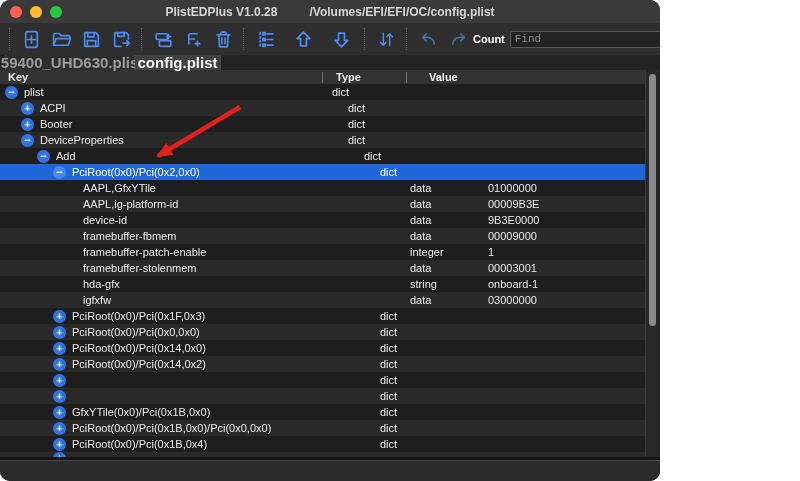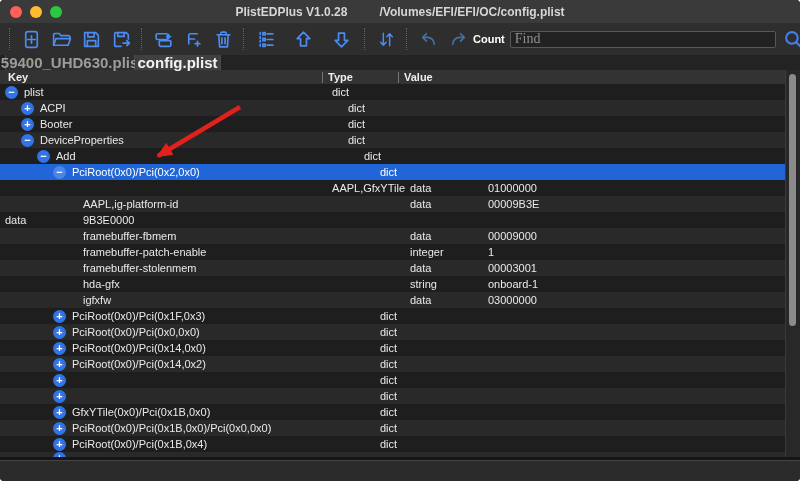--- a/index.html
+++ b/index.html
@@ -1,52 +1,52 @@
 <!DOCTYPE html>
 <html><head>
 <meta charset="utf-8">
 <style>
   html,body{margin:0;padding:0;background:#ffffff;font-family:"Liberation Sans",sans-serif;}
-  .window{position:relative;width:800px;height:481px;border-radius:4px;overflow:hidden;
+  .window{position:relative;width:660px;height:481px;border-radius:10px;overflow:hidden;
           background:#1e1e1e;color:#e8e8e8;}
   
   .titlebar{position:relative;height:23px;background:#3a3a3a;display:flex;align-items:center;}
   .lights{display:flex;gap:8px;padding-left:10px;z-index:2;}
   .light{width:12px;height:12px;border-radius:50%;}
   .light.red{background:#ff5f57;}
   .light.yellow{background:#febc2e;}
   .light.green{background:#28c840;}
   .title-wrap{position:absolute;left:0;right:0;top:0;height:23px;display:flex;justify-content:center;
               align-items:center;gap:32px;font-size:12px;font-weight:bold;color:#d6d6d6;}
   
   .toolbar{height:32px;background:#2e2e2e;display:flex;align-items:center;padding:0 8px 0 4px;}
   .tbtn{width:30px;height:26px;display:flex;align-items:center;justify-content:center;flex:none;}
   .tbtn svg{width:21px;height:21px;stroke:#4a8cf2;fill:none;stroke-width:1.6;
             stroke-linecap:round;stroke-linejoin:round;}
   .tbtn.muted svg{stroke:#44719f;}
   .tsep{width:1px;height:22px;border-left:1px dotted #636363;margin:0 5px;flex:none;}
   .count-label{margin-left:auto;font-size:11px;font-weight:bold;color:#fff;flex:none;}
   .find-input{width:256px;height:15px;margin-left:5px;background:#222222;border:1px solid #55585c;
-              border-radius:2px;color:#e8e8e8;font-size:14px;padding:0 4px;outline:none;flex:none;
-              font-family:Liberation Serif, serif;}
+              border-radius:2px;color:#e8e8e8;font-size:11px;padding:0 4px;outline:none;flex:none;
+              font-family:Liberation Mono, monospace;}
   .find-input::placeholder{color:#8f8f8f;}
   .search-btn{margin-left:6px;flex:none;width:24px;height:24px;display:flex;align-items:center;justify-content:center;}
   .search-btn svg{width:21px;height:21px;stroke:#3f7ff0;fill:none;stroke-width:2;stroke-linecap:round;}
   
   .tabbar{height:15px;background:#232323;display:flex;align-items:stretch;}
   .tab{display:flex;align-items:center;justify-content:center;font-size:15px;font-weight:bold;
        border-right:1px solid #4a4a4a;}
   .tab.inactive{width:128px;background:#2d2d2d;color:#9c9c9c;border-left:1px solid #4a4a4a;margin-left:5px;}
   .tab.active{width:85px;background:#404040;color:#f2f2f2;}
   
   .thead{height:14px;background:#333333;display:flex;align-items:center;font-size:11px;
          font-weight:bold;color:#efefef;}
   .hcell.key{flex:0 0 314px;padding-left:8px;}
-  .hcell.type{flex:0 0 70px;padding-left:5px;border-left:1px solid #757575;height:11px;line-height:11px;}
-  .hcell.value{flex:1;padding-left:5px;border-left:1px solid #757575;height:11px;line-height:11px;}
+  .hcell.type{flex:0 0 70px;padding-left:13px;border-left:1px solid #757575;height:11px;line-height:11px;}
+  .hcell.value{flex:1;padding-left:22px;border-left:1px solid #757575;height:11px;line-height:11px;}
   
   .tbody{width:786px;}
   .row{height:16px;display:flex;align-items:center;font-size:11px;color:#e9e9e9;}
   .row.odd{background:#1e1e1e;}
   .row.even{background:#292929;}
   .row.selected{background:#2166d8;color:#ffffff;}
   .cell.key{flex:0 0 322px;display:flex;align-items:center;white-space:nowrap;overflow:hidden;}
   .cell.type{flex:0 0 71px;padding-left:5px;}
   .cell.value{flex:1;padding-left:7px;}
   .toggle{width:13px;height:13px;border-radius:50%;background:#3273e8;color:#fff;font-size:11px;
@@ -237,34 +237,37 @@
       </div>
       <div class="row selected">
         <div class="cell key" style="padding-left: 53px;">
           <span class="toggle">−</span>
           <span>PciRoot(0x0)/Pci(0x2,0x0)</span>
         </div>
         <div class="cell type">dict</div>
         <div class="cell value"></div>
       </div>
       <div class="row odd">
-        <div class="cell key" style="padding-left: 83px; justify-content: flex-end;">
+        <div class="cell key" style="padding-left: 83px;">
           <span>AAPL,GfxYTile</span>
         </div>
         <div class="cell type">data</div>
         <div class="cell value">01000000</div>
       </div>
       <div class="row even">
         <div class="cell key" style="padding-left: 83px;">
           <span>AAPL,ig-platform-id</span>
         </div>
         <div class="cell type">data</div>
         <div class="cell value">00009B3E</div>
       </div>
       <div class="row odd">
+        <div class="cell key" style="padding-left: 83px;">
+          <span>device-id</span>
+        </div>
         <div class="cell type">data</div>
         <div class="cell value">9B3E0000</div>
       </div>
       <div class="row even">
         <div class="cell key" style="padding-left: 83px;">
           <span>framebuffer-fbmem</span>
         </div>
         <div class="cell type">data</div>
         <div class="cell value">00009000</div>
       </div>

